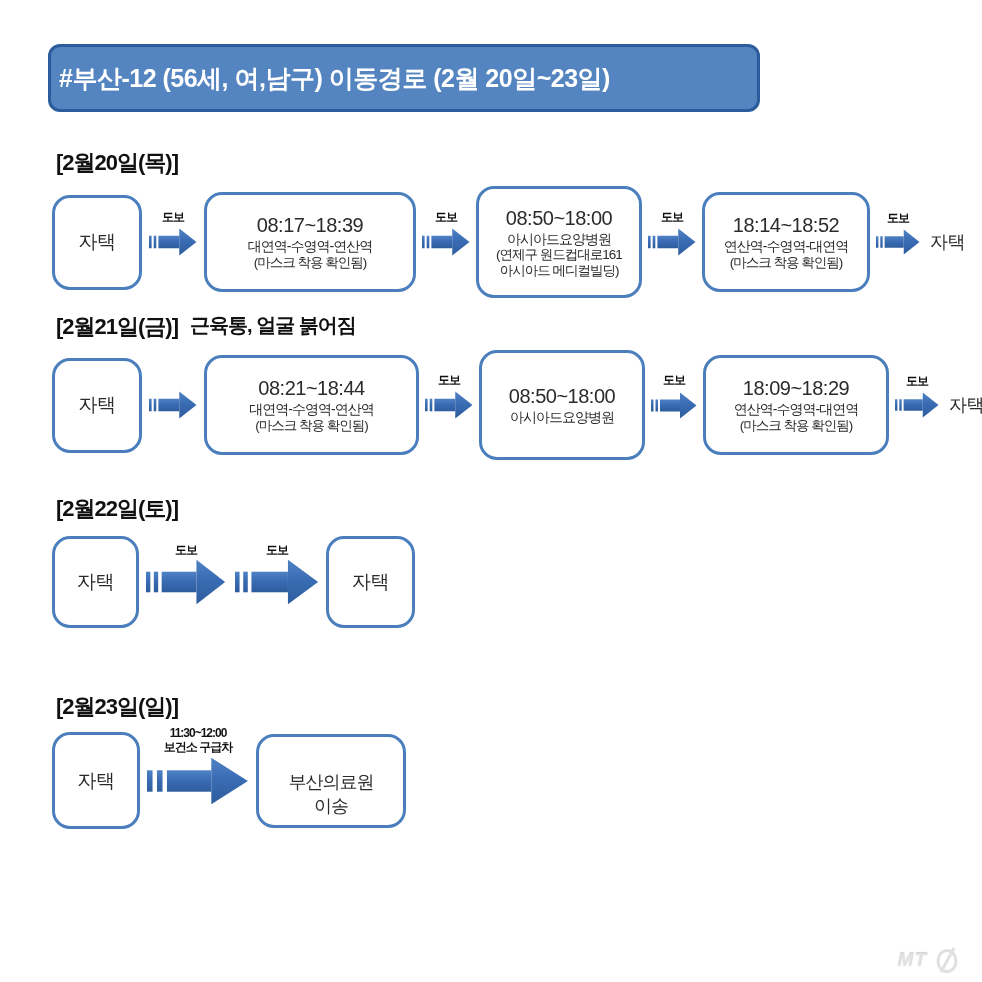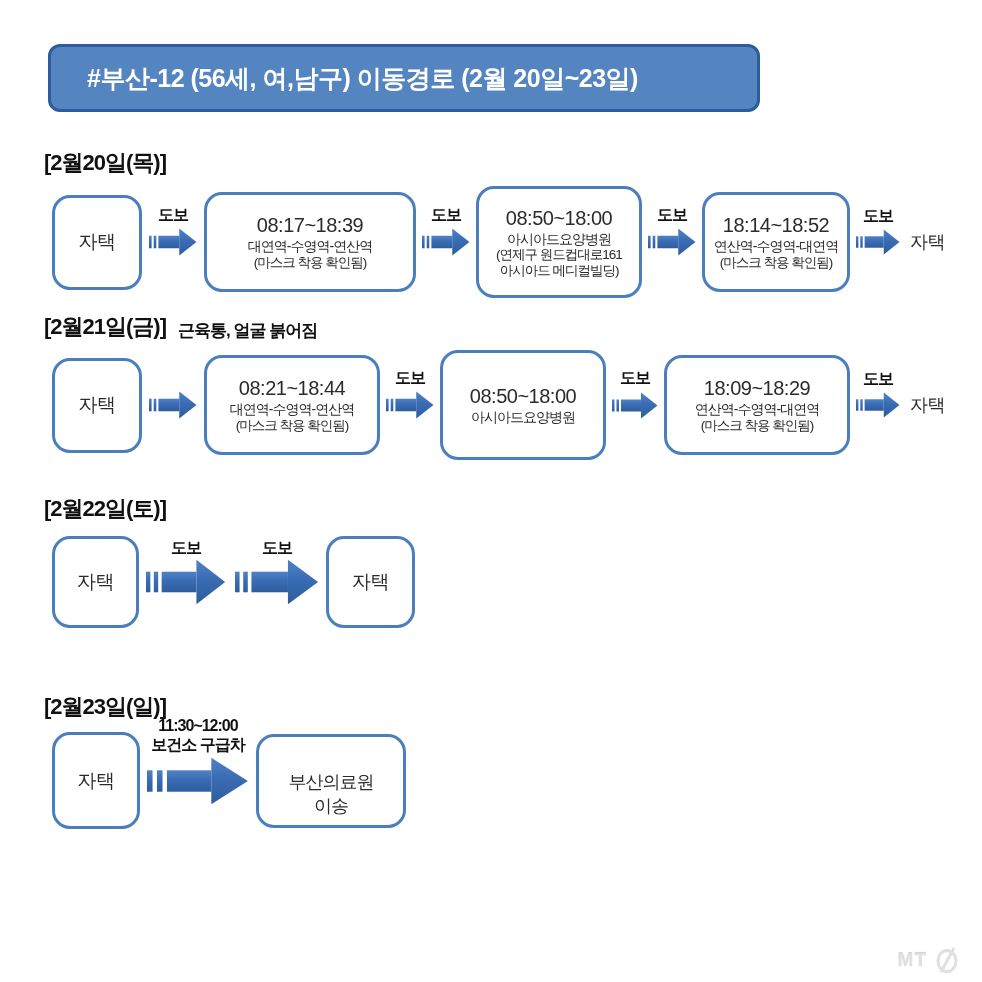--- a/index.html
+++ b/index.html
@@ -22,33 +22,33 @@
     overflow:hidden;
   }
   
   .banner{
     position:absolute;left:48px;top:44px;
     width:712px;height:68px;
     background:var(--banner-fill);
     border:3px solid var(--banner-border);
     border-radius:12px;
     display:flex;align-items:center;
-    padding-left:36px;
+    padding-left:8px;
   }
   .banner span{
     color:#ffffff;font-size:25px;font-weight:bold;letter-spacing:-0.5px;
   }
   
   .day{position:absolute;left:0;width:982px;}
   .day-label{
-    padding-left:44px;
+    padding-left:56px;
     font-size:22px;font-weight:bold;color:#111111;letter-spacing:-1px;
-    display:flex;align-items:flex-end;gap:12px;
-  }
-  .day-note{font-size:17px;font-weight:bold;color:#111111;letter-spacing:-1px;}
+    display:flex;align-items:flex-start;gap:12px;
+  }
+  .day-note{font-size:20px;font-weight:bold;color:#111111;letter-spacing:-1px;}
   .day-note:empty{display:none;}
   .flow{
     display:flex;align-items:center;
     padding-left:52px;margin-top:8px;gap:5px;
   }
   
   .node{
     background:#ffffff;
     border:3.5px solid var(--box-border);
     border-radius:18px;
@@ -62,34 +62,34 @@
   .stop .nm.big{font-size:18px;line-height:1.3;margin-top:28px;}
   .stop .nt{font-size:13.5px;letter-spacing:-1px;line-height:1.15;white-space:pre-line;}
   .stop .nt:empty{display:none;}
   .end-text{font-size:18px;letter-spacing:-0.5px;flex:none;margin-left:4px;}
   .end-text:empty{display:none;}
   
   .arrow-wrap{position:relative;flex:none;display:flex;align-items:center;justify-content:center;}
   .arrow-label{
     position:absolute;left:50%;transform:translateX(-50%);
     bottom:calc(100% + 1px);
-    font-size:16px;font-weight:bold;letter-spacing:-1px;color:#111111;
+    font-size:12px;font-weight:bold;letter-spacing:-1px;color:#111111;
     white-space:pre-line;text-align:center;line-height:1.2;width:max-content;
   }
   .arrow-label:empty{display:none;}
   .arrow-svg{display:block;}
   
   .logo{
     position:absolute;right:22px;bottom:8px;
     display:flex;align-items:center;gap:7px;
     color:#e0e0e0;
     text-shadow:0 1px 1px #f6f6f6, 0 -1px 1px #cfcfcf;
     user-select:none;
   }
-  .logo .mt{font-size:19px;font-weight:bold;letter-spacing:1px;}
+  .logo .mt{font-size:19px;font-weight:bold;font-style:italic;letter-spacing:1px;}
   .logo .nm{font-size:27px;font-weight:bold;letter-spacing:-1px;}
   .defs-holder{position:absolute;width:0;height:0;overflow:hidden;}
 </style>
 </head>
 <body>
 
 <div class="canvas">
 
   <svg class="defs-holder" aria-hidden="true">
     <defs>
@@ -145,21 +145,21 @@
       </div>
       <div class="arrow-wrap" style="width:50px">
         <span class="arrow-label">도보</span>
         <svg class="arrow-svg" width="48" height="34" viewBox="0 0 92 56">
             <rect x="0" y="16" width="5" height="24" fill="url(#agrad)"></rect>
             <rect x="9" y="16" width="5" height="24" fill="url(#agrad)"></rect>
             <rect x="18" y="16" width="40" height="24" fill="url(#agrad)"></rect>
             <polygon points="58,2 91,28 58,54" fill="url(#agrad)"></polygon>
           </svg>
       </div>
-      <div class="node stop" style="width:148px;height:100px">
+      <div class="node stop" style="width:168px;height:100px">
         <div class="time">18:14~18:52</div>
         <div class="nm">연산역-수영역-대연역</div>
         <div class="nt">(마스크 착용 확인됨)</div>
       </div>
       <div class="arrow-wrap" style="width:46px">
         <span class="arrow-label">도보</span>
         <svg class="arrow-svg" width="44" height="32" viewBox="0 0 92 56">
             <rect x="0" y="16" width="5" height="24" fill="url(#agrad)"></rect>
             <rect x="9" y="16" width="5" height="24" fill="url(#agrad)"></rect>
             <rect x="18" y="16" width="40" height="24" fill="url(#agrad)"></rect>
@@ -181,21 +181,21 @@
       </div>
       <div class="arrow-wrap" style="width:52px">
 
         <svg class="arrow-svg" width="48" height="34" viewBox="0 0 92 56">
             <rect x="0" y="16" width="5" height="24" fill="url(#agrad)"></rect>
             <rect x="9" y="16" width="5" height="24" fill="url(#agrad)"></rect>
             <rect x="18" y="16" width="40" height="24" fill="url(#agrad)"></rect>
             <polygon points="58,2 91,28 58,54" fill="url(#agrad)"></polygon>
           </svg>
       </div>
-      <div class="node stop" style="width:176px;height:100px">
+      <div class="node stop" style="width:215px;height:100px">
         <div class="time">08:21~18:44</div>
         <div class="nm">대연역-수영역-연산역</div>
         <div class="nt">(마스크 착용 확인됨)</div>
       </div>
       <div class="arrow-wrap" style="width:50px">
         <span class="arrow-label">도보</span>
         <svg class="arrow-svg" width="48" height="34" viewBox="0 0 92 56">
             <rect x="0" y="16" width="5" height="24" fill="url(#agrad)"></rect>
             <rect x="9" y="16" width="5" height="24" fill="url(#agrad)"></rect>
             <rect x="18" y="16" width="40" height="24" fill="url(#agrad)"></rect>

